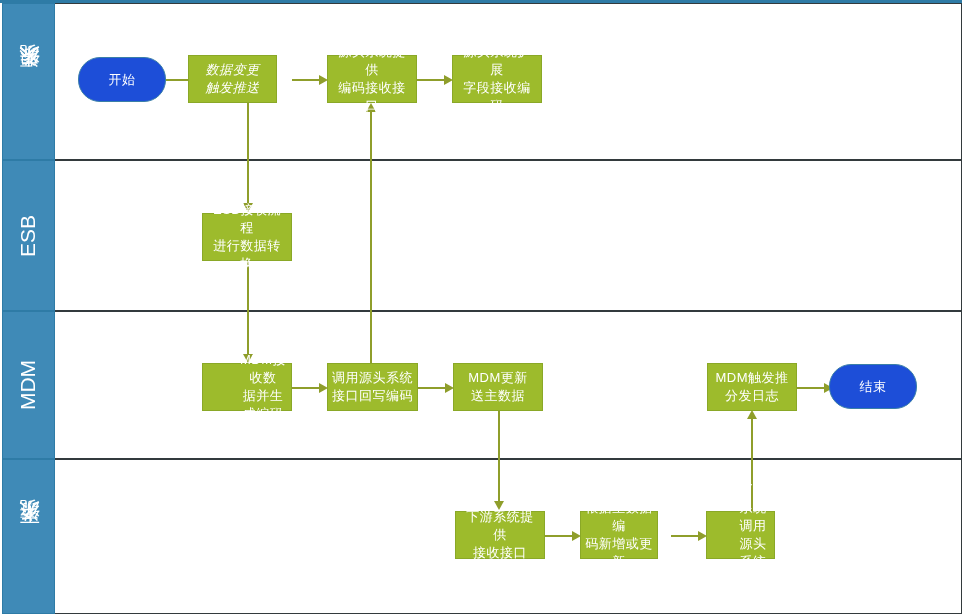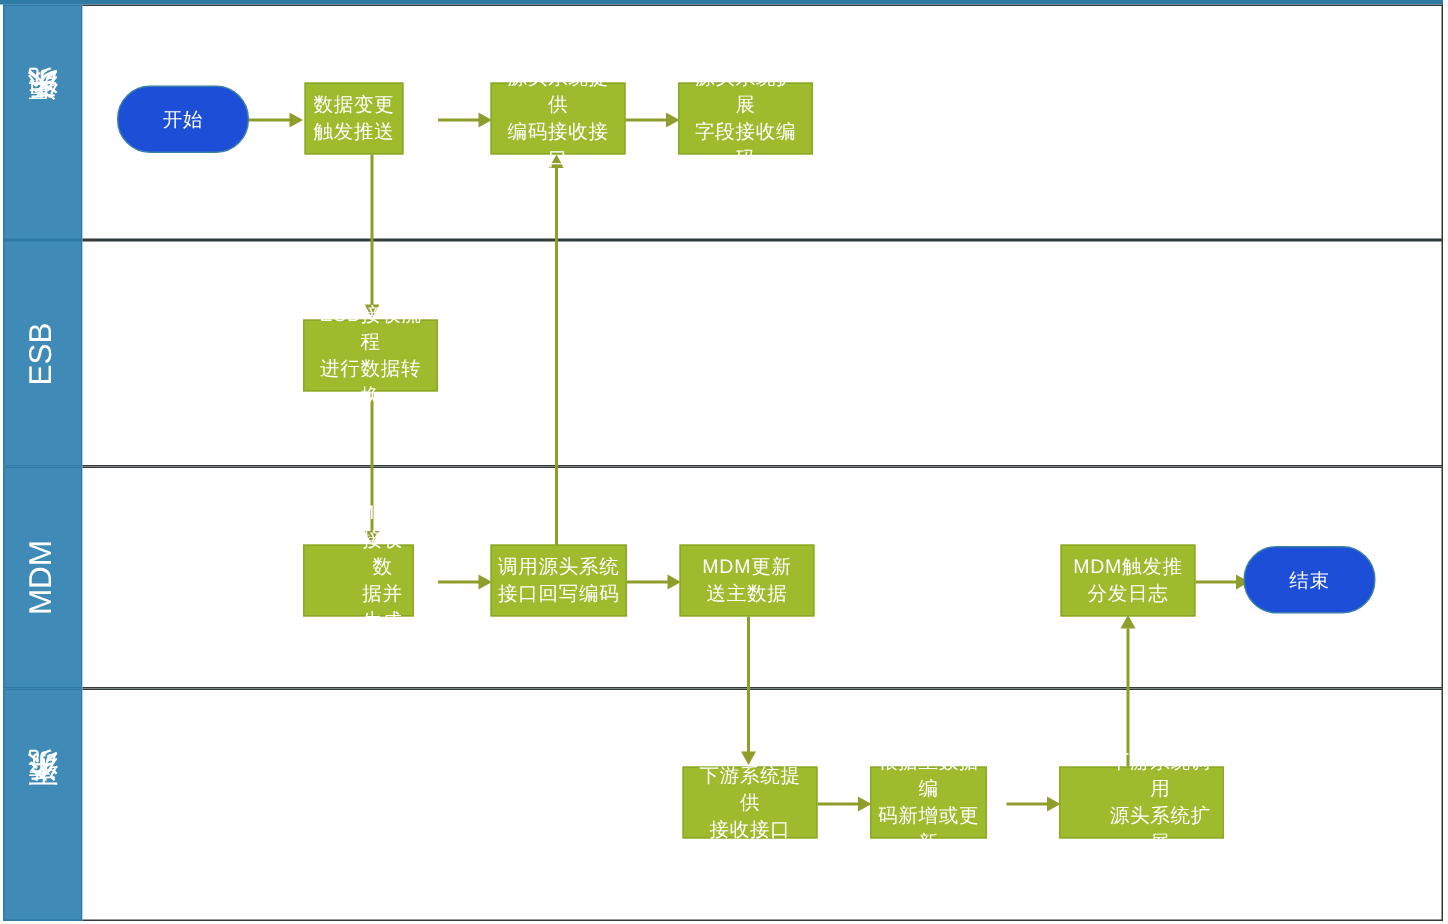--- a/index.html
+++ b/index.html
@@ -159,21 +159,21 @@
   <div class="conn v" style="left:751px;top:419px;height:92px;"></div>
   <div class="arrow up" style="left:747px;top:410px;"></div>
 
   <div class="conn h" style="left:797px;top:387px;width:28px;"></div>
   <div class="arrow right" style="left:824px;top:382.5px;"></div>
 
   <div class="node terminator" style="left:78px;top:57px;width:88px;height:45px;">
     <span class="txt"><span>开始</span></span>
   </div>
 
-  <div class="node process" style="left:203px;top:55px;width:66px;height:48px;">
+  <div class="node process" style="left:188px;top:55px;width:89px;height:48px;font-style:italic;">
     <span class="txt">
       <span>数据变更</span><br><span>触发推送</span>
     </span>
   </div>
 
   <div class="node process" style="left:327px;top:55px;width:90px;height:48px;">
     <span class="txt">
       <span>源头系统提供</span><br><span>编码接收接口</span>
     </span>
   </div>
@@ -183,21 +183,21 @@
       <span>源头系统扩展</span><br><span>字段接收编码</span>
     </span>
   </div>
 
   <div class="node process" style="left:202px;top:213px;width:90px;height:48px;">
     <span class="txt">
       <span>ESB接收流程</span><br><span>进行数据转换</span>
     </span>
   </div>
 
-  <div class="node process" style="left:202px;top:363px;width:74px;height:48px;padding-left:32px;">
+  <div class="node process" style="left:202px;top:363px;width:90px;height:48px;padding-left:32px;">
     <span class="txt">
       <span>MDM接收数</span><br><span>据并生成编码</span>
     </span>
   </div>
 
   <div class="node process" style="left:327px;top:363px;width:91px;height:48px;">
     <span class="txt">
       <span>调用源头系统</span><br><span>接口回写编码</span>
     </span>
   </div>
@@ -223,19 +223,19 @@
       <span>下游系统提供</span><br><span>接收接口</span>
     </span>
   </div>
 
   <div class="node process" style="left:580px;top:511px;width:78px;height:48px;">
     <span class="txt">
       <span>根据主数据编</span><br><span>码新增或更新</span>
     </span>
   </div>
 
-  <div class="node process" style="left:706px;top:511px;width:110px;height:48px;padding-left:25px;">
+  <div class="node process" style="left:706px;top:511px;width:69px;height:48px;padding-left:25px;">
     <span class="txt">
       <span>下游系统调用</span><br><span>源头系统扩展</span>
     </span>
   </div>
 
 </div>
 
 </body></html>

